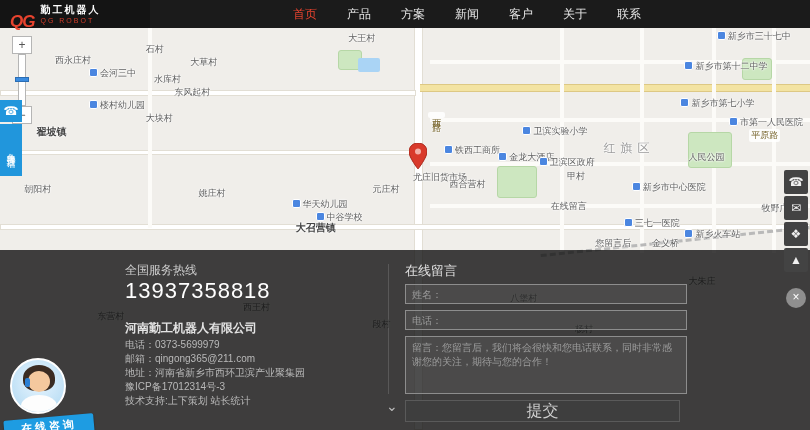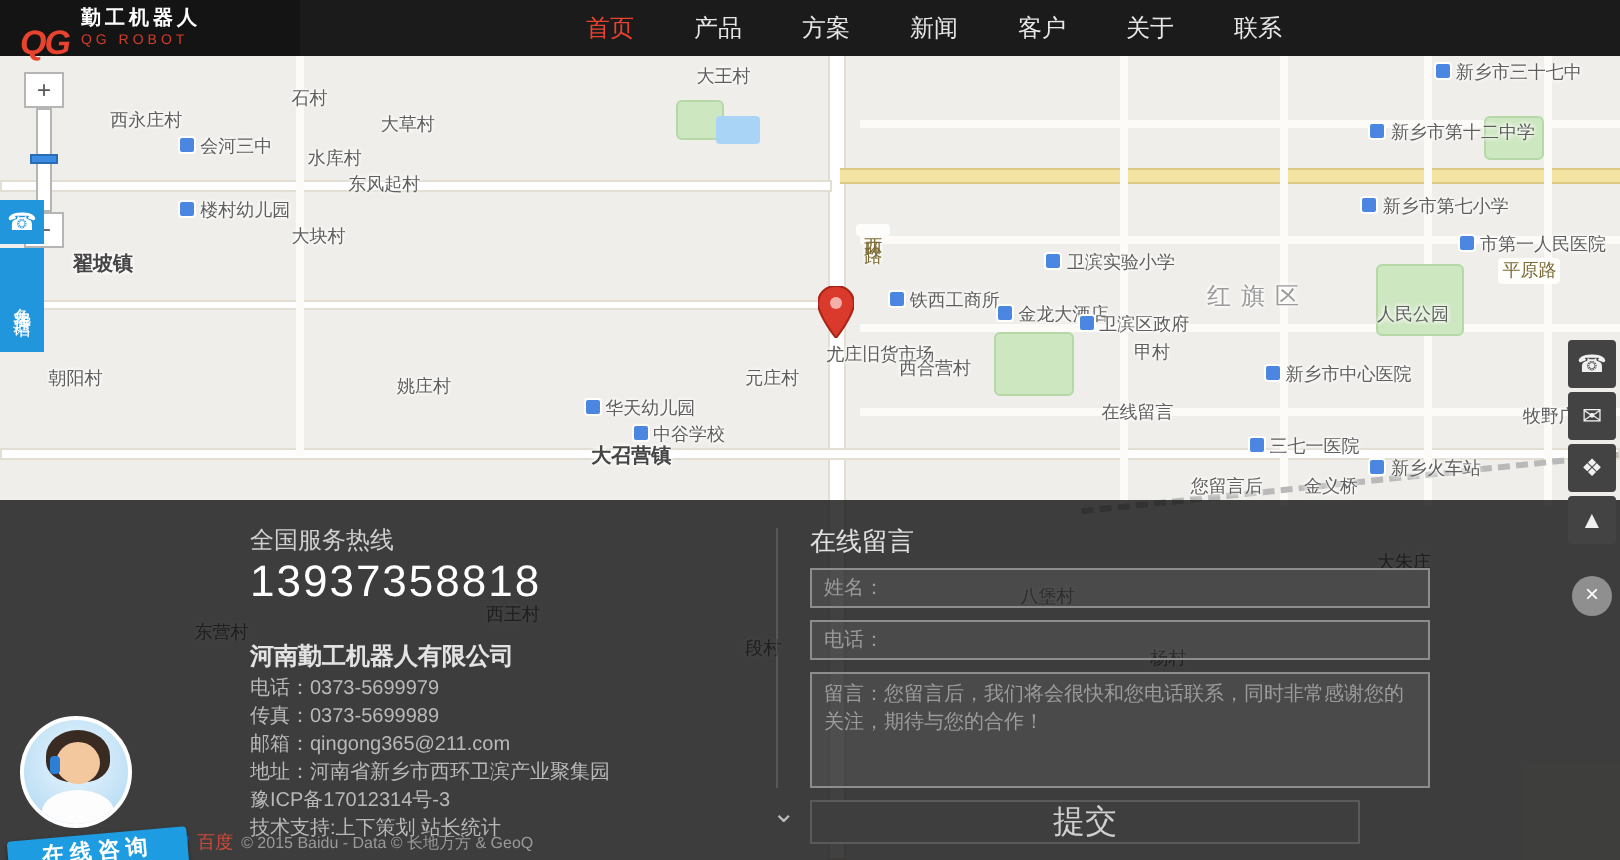--- a/index.html
+++ b/index.html
@@ -44,21 +44,21 @@
 
   
   .footer{position:absolute;left:0;top:250px;width:810px;height:180px;background:rgba(12,12,12,.78);z-index:20;}
   .hotline-label{position:absolute;left:125px;top:12px;font-size:12px;color:#cfcfcf;}
   .hotline-number{position:absolute;left:125px;top:28px;font-size:22px;color:#fff;letter-spacing:1px;}
   .company-name{position:absolute;left:125px;top:70px;font-size:12px;font-weight:bold;color:#e3e3e3;}
   .company-lines{position:absolute;left:125px;top:88px;font-size:10px;color:#b9b9b9;line-height:14px;}
   .divider{position:absolute;left:388px;top:14px;height:130px;width:1px;background:rgba(255,255,255,.14);}
   .form{position:absolute;left:405px;top:0;width:275px;height:100%;}
   .form-title{position:absolute;top:12px;font-size:13px;color:#e0e0e0;}
-  .inp{position:absolute;left:0;width:310px;height:20px;background:rgba(255,255,255,.07);border:1px solid #8d8d8d;color:#ddd;font-size:10px;padding:0 6px;font-family:inherit;}
+  .inp{position:absolute;left:0;width:282px;height:20px;background:rgba(255,255,255,.07);border:1px solid #8d8d8d;color:#ddd;font-size:10px;padding:0 6px;font-family:inherit;}
   .inp::placeholder{color:#9b9b9b;}
   #name-inp{top:34px}
   #phone-inp{top:60px}
   .msg{top:86px;height:58px;padding:4px 6px;resize:none;line-height:14px;}
   .submit{position:absolute;top:150px;left:0;width:275px;height:22px;background:#3e3e3e;border:1px solid #5a5a5a;color:#cfcfcf;font-size:16px;cursor:pointer;}
   .scroll-hint{position:absolute;left:386px;top:148px;color:#bbb;font-size:14px;cursor:pointer;}
 
   
   .attrib{position:absolute;left:64px;bottom:2px;z-index:25;display:flex;align-items:baseline;gap:4px;}
   .baidu-logo{font-size:11px;font-weight:bold;font-style:italic;color:#3f62d6;}
@@ -200,43 +200,37 @@
       </ul>
   </div>
 
   <div class="footer">
     <div class="hotline-label">全国服务热线</div>
     <div class="hotline-number">13937358818</div>
     <div class="company-name">河南勤工机器人有限公司</div>
     <div class="company-lines">
 
     <div class="cline">电话：0373-5699979</div>
-        <div class="cline">传真：0373-5699989</div>
         <div class="cline">邮箱：qingong365@211.com</div>
         <div class="cline">地址：河南省新乡市西环卫滨产业聚集园</div>
         <div class="cline">豫ICP备17012314号-3</div>
         <div class="cline">技术支持:上下策划 站长统计</div>
       </div>
     <div class="divider"></div>
     <div class="scroll-hint">⌄</div>
 
     <div class="form">
       <div class="form-title">在线留言</div>
       <input id="name-inp" class="inp" type="text" placeholder="姓名：" style="">
       <input id="phone-inp" class="inp" type="text" placeholder="电话：" style="">
       <textarea class="inp msg" placeholder="留言：您留言后，我们将会很快和您电话联系，同时非常感谢您的关注，期待与您的合作！" style=""></textarea>
       <button class="submit">提交</button>
     </div>
   </div>
 
-  <div class="attrib">
-    <span class="baidu-logo">Baidu</span>
-    <span class="baidu-cn">百度</span>
-    <span class="attrib-text">© 2015 Baidu - Data © 长地万方 &amp; GeoQ</span>
-  </div>
 
   <div class="consult">
     <div class="avatar">
       <div class="hair"></div>
       <div class="face"></div>
       <div class="headset"></div>
       <div class="shirt"></div>
     </div>
     <div class="consult-banner">在线咨询</div>
   </div>

